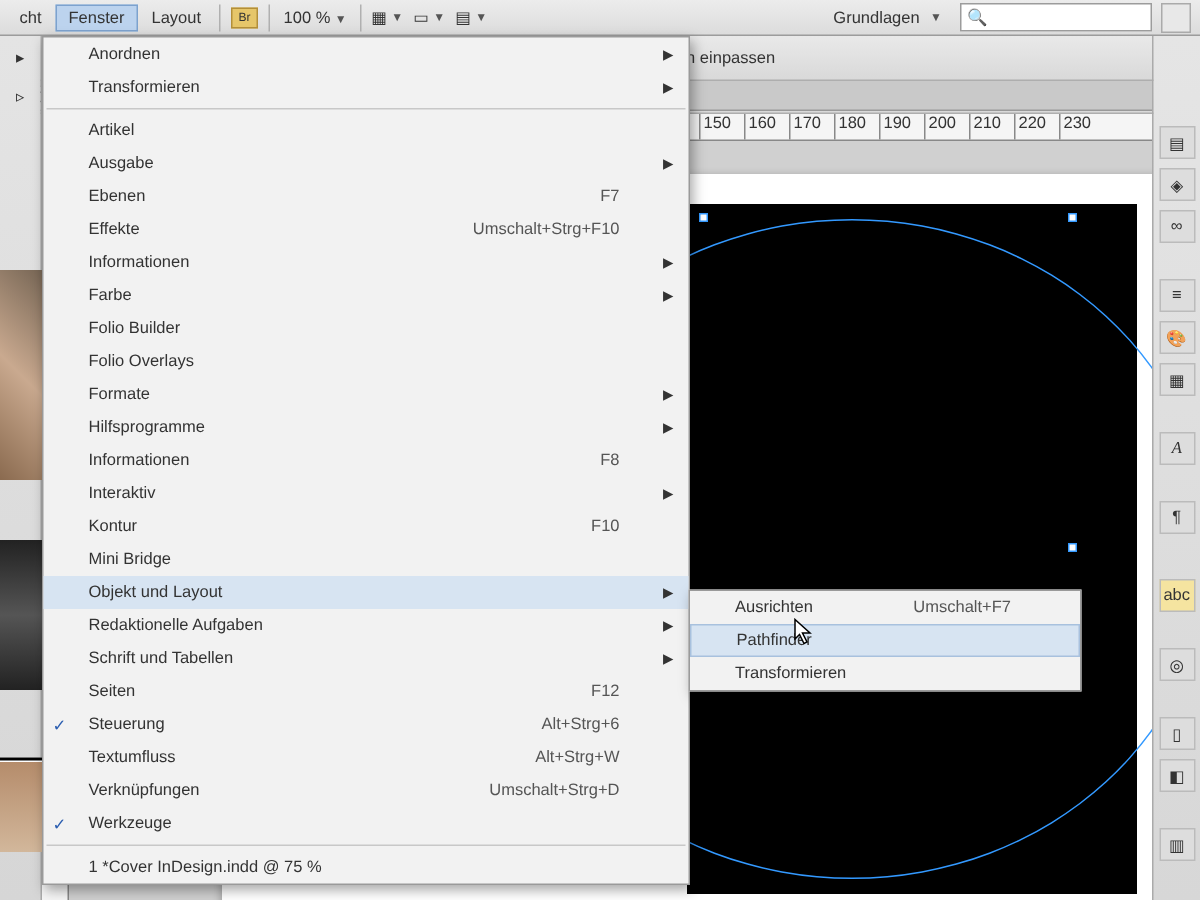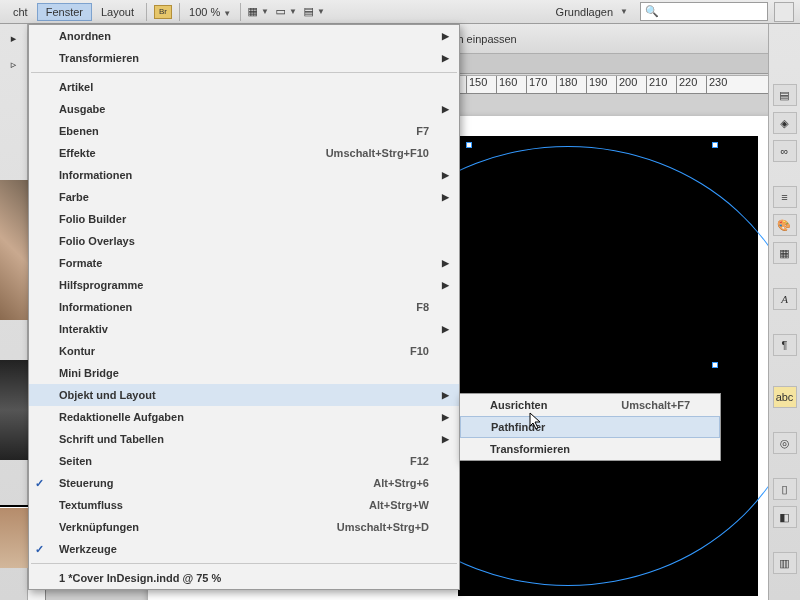--- a/index.html
+++ b/index.html
@@ -42,24 +42,24 @@
 .ruler-h { position:absolute; top:0; left:18px; right:0; height:18px; background:#f5f5f5; border-bottom:1px solid #888; display:flex; font-size:9px; }
 .ruler-h .tick { width:30px; border-left:1px solid #888; padding-left:2px; }
 .ruler-v { position:absolute; top:18px; left:0; width:18px; bottom:0; background:#f5f5f5; border-right:1px solid #888; }
 .page { position:absolute; top:40px; left:120px; width:640px; height:560px; background:#fff; box-shadow:0 2px 6px rgba(0,0,0,.3); }
 .black-shape { position:absolute; top:60px; left:430px; width:300px; height:460px; background:#000; }
 .circle { position:absolute; top:70px; left:300px; width:480px; height:440px; border:1px solid #3399ff; border-radius:50%; }
 .sel-handle { position:absolute; width:6px; height:6px; border:1px solid #3399ff; background:#fff; }
 
 
 .menu { position:absolute; top:24px; left:28px; width:432px; background:#f2f2f2; border:1px solid #9a9a9a; box-shadow:2px 3px 8px rgba(0,0,0,.35); z-index:100; }
-.menu-row { display:flex; align-items:center; height:22px; padding: 0 30px 0 30px; cursor:default; position:relative;font-weight:bold; }
+.menu-row { display:flex; align-items:center; height:22px; padding: 0 30px 0 30px; cursor:default; position:relative; }
 .menu-row:hover, .menu-row.hover { background:#d7e4f2; }
 .menu-row .arw { position:absolute; right:10px; font-size:9px; }
-.menu-row .sc { position:absolute; right:30px; color:#555; }
+.menu-row .sc { position:absolute; right:46px; color:#555; }
 .menu-sep { height:1px; background:#c8c8c8; margin:3px 2px; }
 .menu .chk-col { position:absolute; left:6px; color:#2a5db0; font-size:11px; }
 
 
 .submenu { position:absolute; top:393px; left:459px; width:262px; background:#f2f2f2; border:1px solid #9a9a9a; box-shadow:2px 3px 8px rgba(0,0,0,.35); z-index:110; }
 .submenu .menu-row.hover { background:#d7e4f2; border:1px solid #a8c1de; height:22px; }
 
 .cursor-arrow { position:absolute; top:412px; left:529px; z-index:200; font-size:14px; color:#000; }
 
 

